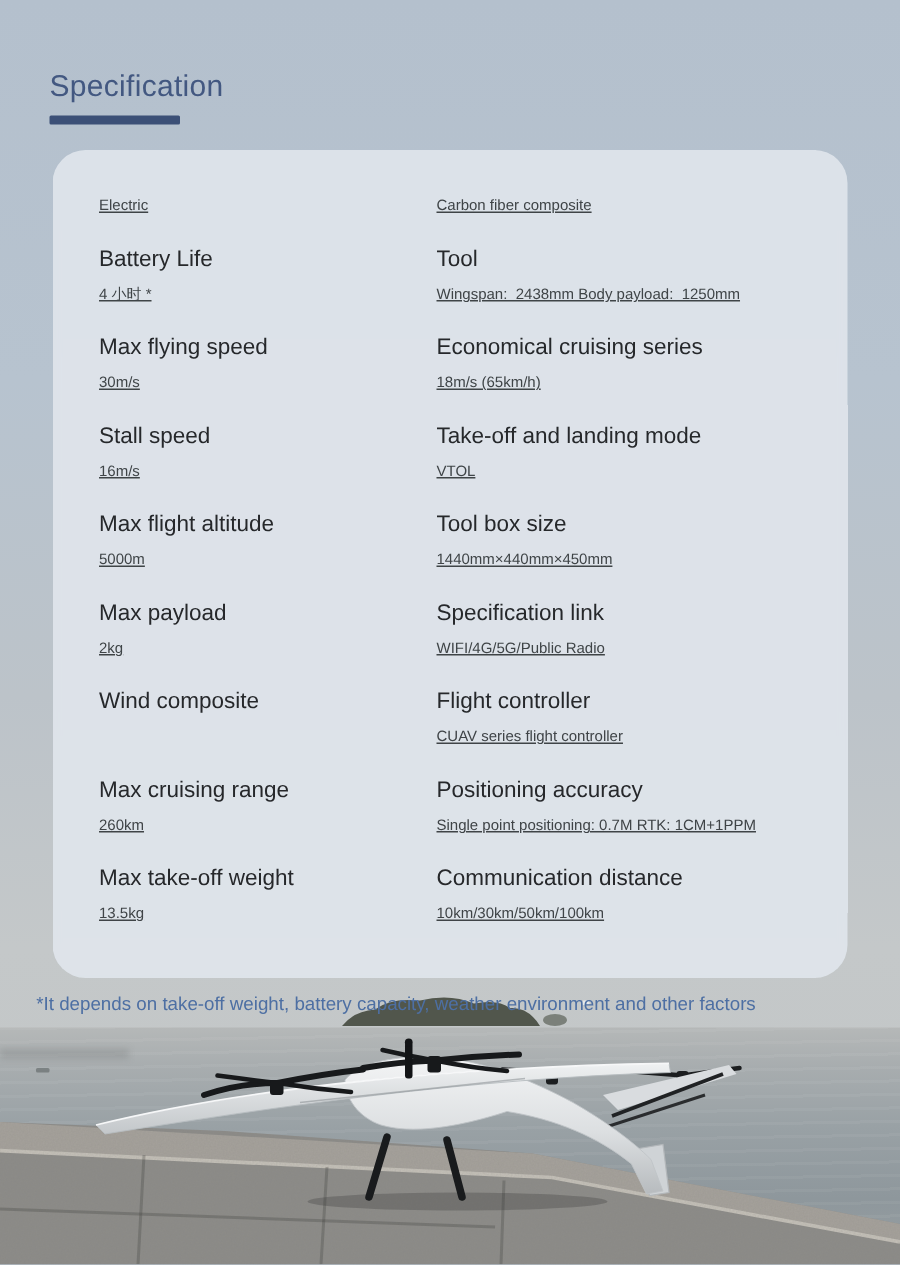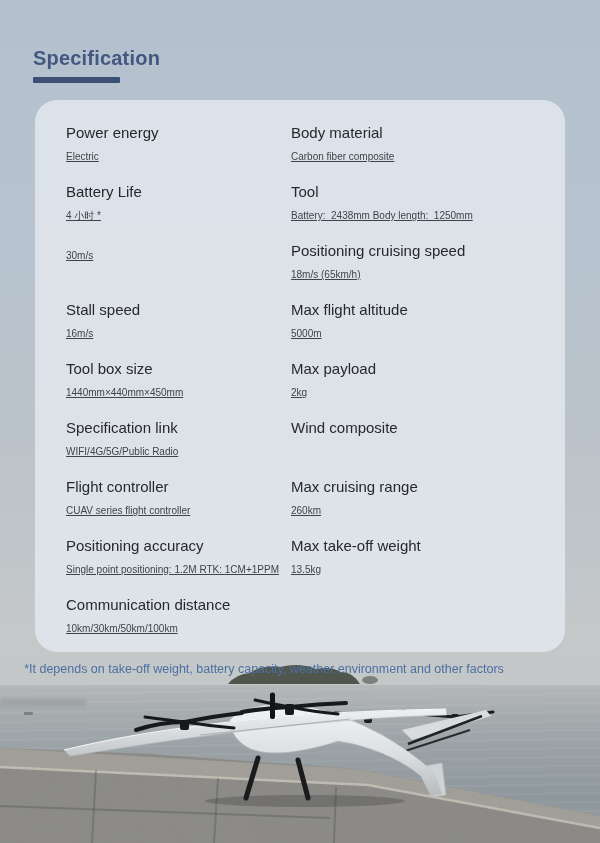--- a/index.html
+++ b/index.html
@@ -15,21 +15,21 @@
     background:repeating-linear-gradient(179deg,rgba(255,255,255,.10) 0 2px,rgba(255,255,255,0) 2px 9px);
     opacity:.45;}
   .shore-haze{position:absolute;left:0;top:699px;width:86px;height:7px;background:rgba(118,124,122,.30);filter:blur(2px);}
   .boat-1{position:absolute;left:24px;top:712px;width:9px;height:3px;background:rgba(85,92,93,.55);border-radius:1px;}
   .boat-2{position:absolute;left:388px;top:667px;width:5px;height:3px;background:rgba(240,242,242,.8);border-radius:1px;}
   .island{position:absolute;left:228px;top:662px;width:150px;height:22px;}
   .wall{position:absolute;left:0;top:740px;width:600px;height:103px;}
   .drone{position:absolute;left:50px;top:662px;width:460px;height:150px;}
   
   .headline{position:absolute;left:33px;top:46px;z-index:6;}
-  .headline h1{margin:0;font-size:20px;line-height:24px;font-weight:bold;color:#435881;letter-spacing:.2px;}
+  .headline h1{margin:0;font-size:20px;line-height:24px;font-weight:normal;color:#435881;letter-spacing:.2px;}
   .headline .bar{width:87px;height:6px;background:#3c5077;margin-top:7px;border-radius:1px;}
   
   .card{position:absolute;left:35px;top:100px;width:530px;height:552px;z-index:5;
     border-radius:22px;background:rgba(224,229,235,.92);backdrop-filter:blur(3px);}
   .card-grid{display:grid;grid-template-columns:225px 1fr;padding:23px 8px 0 31px;}
   .spec-item{margin-bottom:18px;}
   .spec-label{font-size:15px;line-height:19px;font-weight:500;color:#26282b;}
   .spec-value{font-size:10px;line-height:15px;color:#3f4447;margin-top:7px;white-space:pre-wrap;text-decoration:underline;}
   
   .footnote{position:absolute;left:0;top:661px;width:528px;z-index:4;
@@ -135,49 +135,52 @@
 
   <div class="headline">
     <h1>Specification</h1>
     <div class="bar"></div>
   </div>
 
   <div class="card">
     <div class="card-grid">
 
       <div class="spec-item">
-        <div class="spec-label">Power energy</div>
         <div class="spec-value">Electric</div>
       </div>
       <div class="spec-item">
-        <div class="spec-label">Body material</div>
         <div class="spec-value">Carbon fiber composite</div>
       </div>
 
       <div class="spec-item">
         <div class="spec-label">Battery Life</div>
         <div class="spec-value">4 小时 *</div>
       </div>
       <div class="spec-item">
         <div class="spec-label">Tool</div>
-        <div class="spec-value">Battery:  2438mm Body length:  1250mm</div>
-      </div>
-
-      <div class="spec-item">
+        <div class="spec-value">Wingspan:  2438mm Body payload:  1250mm</div>
+      </div>
+
+      <div class="spec-item">
+        <div class="spec-label">Max flying speed</div>
         <div class="spec-value">30m/s</div>
       </div>
       <div class="spec-item">
-        <div class="spec-label">Positioning cruising speed</div>
+        <div class="spec-label">Economical cruising series</div>
         <div class="spec-value">18m/s (65km/h)</div>
       </div>
 
       <div class="spec-item">
         <div class="spec-label">Stall speed</div>
         <div class="spec-value">16m/s</div>
       </div>
+      <div class="spec-item">
+        <div class="spec-label">Take-off and landing mode</div>
+        <div class="spec-value">VTOL</div>
+      </div>
 
       <div class="spec-item">
         <div class="spec-label">Max flight altitude</div>
         <div class="spec-value">5000m</div>
       </div>
       <div class="spec-item">
         <div class="spec-label">Tool box size</div>
         <div class="spec-value">1440mm×440mm×450mm</div>
       </div>
 
@@ -197,21 +200,21 @@
         <div class="spec-label">Flight controller</div>
         <div class="spec-value">CUAV series flight controller</div>
       </div>
 
       <div class="spec-item">
         <div class="spec-label">Max cruising range</div>
         <div class="spec-value">260km</div>
       </div>
       <div class="spec-item">
         <div class="spec-label">Positioning accuracy</div>
-        <div class="spec-value">Single point positioning: 1.2M RTK: 1CM+1PPM</div>
+        <div class="spec-value">Single point positioning: 0.7M RTK: 1CM+1PPM</div>
       </div>
 
       <div class="spec-item">
         <div class="spec-label">Max take-off weight</div>
         <div class="spec-value">13.5kg</div>
       </div>
       <div class="spec-item">
         <div class="spec-label">Communication distance</div>
         <div class="spec-value">10km/30km/50km/100km</div>
       </div>

